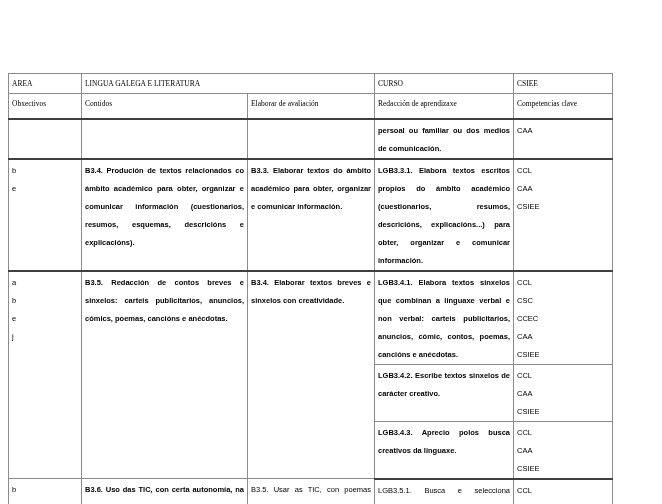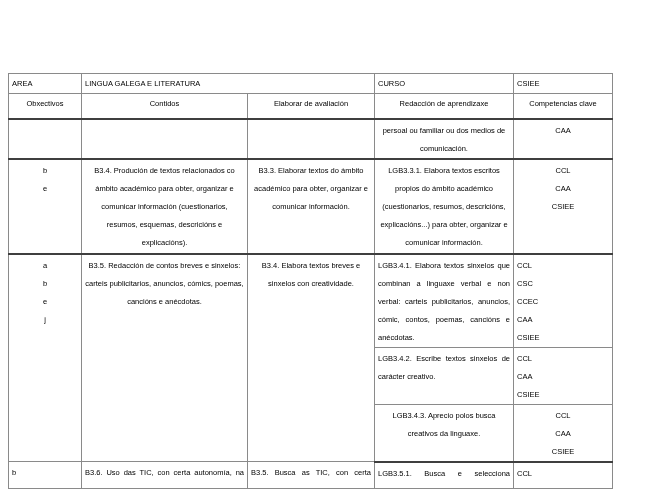--- a/index.html
+++ b/index.html
@@ -29,27 +29,27 @@
     vertical-align: top;
     padding: 2px 3px 0 3px;
     font-size: 7.5px;
     line-height: 18px;
     overflow: hidden;
     word-wrap: break-word;
   }
   tr.hdr td {
     line-height: 13px;
     padding-top: 3px;
+    font-family: Liberation Serif, serif;
   }
   
   tr.thickb td, td.tb {
     border-bottom: 2px solid #3f3f3f;
-    text-align: center;
   }
-  .just  { text-align: justify; }
+  .just  { text-align: justify; font-weight: bold; }
   .jlast { text-align: justify; text-align-last: justify; }
   .pre   { white-space: pre-line; }
   .clip  { height: 22px; overflow: hidden; }
 </style>
 </head>
 <body>
 
 <div class="page">
   <table class="curriculum">
     <colgroup>
@@ -94,21 +94,21 @@
 CAA
 CSIEE</td>
     </tr>
 
     <tr style="height:93px">
       <td class="pre tb" rowspan="3">a
 b
 e
 j</td>
       <td class="just tb" rowspan="3">B3.5. Redacción de contos breves e sinxelos: carteis publicitarios, anuncios, cómics, poemas, cancións e anécdotas.</td>
-      <td class="just tb" rowspan="3">B3.4. Elabora textos breves e sinxelos con creatividade.</td>
+      <td class="just tb" rowspan="3">B3.4. Elaborar textos breves e sinxelos con creatividade.</td>
       <td class="just">LGB3.4.1. Elabora textos sinxelos que combinan a linguaxe verbal e non verbal: carteis publicitarios, anuncios, cómic, contos, poemas, cancións e anécdotas.</td>
       <td class="pre">CCL
 CSC
 CCEC
 CAA
 CSIEE</td>
     </tr>
 
     <tr style="height:57px">
       <td class="just">LGB3.4.2. Escribe textos sinxelos de carácter creativo.</td>
@@ -125,21 +125,21 @@
     </tr>
 
     <tr style="height:27px">
       <td>
             <div class="clip">b</div>
           </td>
       <td>
             <div class="clip just">B3.6. Uso das TIC, con certa autonomía, na busca</div>
           </td>
       <td>
-            <div class="clip jlast">B3.5. Busca as TIC, con certa</div>
+            <div class="clip jlast">B3.5. Usar as TIC, con poemas</div>
           </td>
       <td>
             <div class="clip jlast">LGB3.5.1. Busca e selecciona</div>
           </td>
       <td>
             <div class="clip">CCL</div>
           </td>
     </tr>
   </tbody>
     </table>

